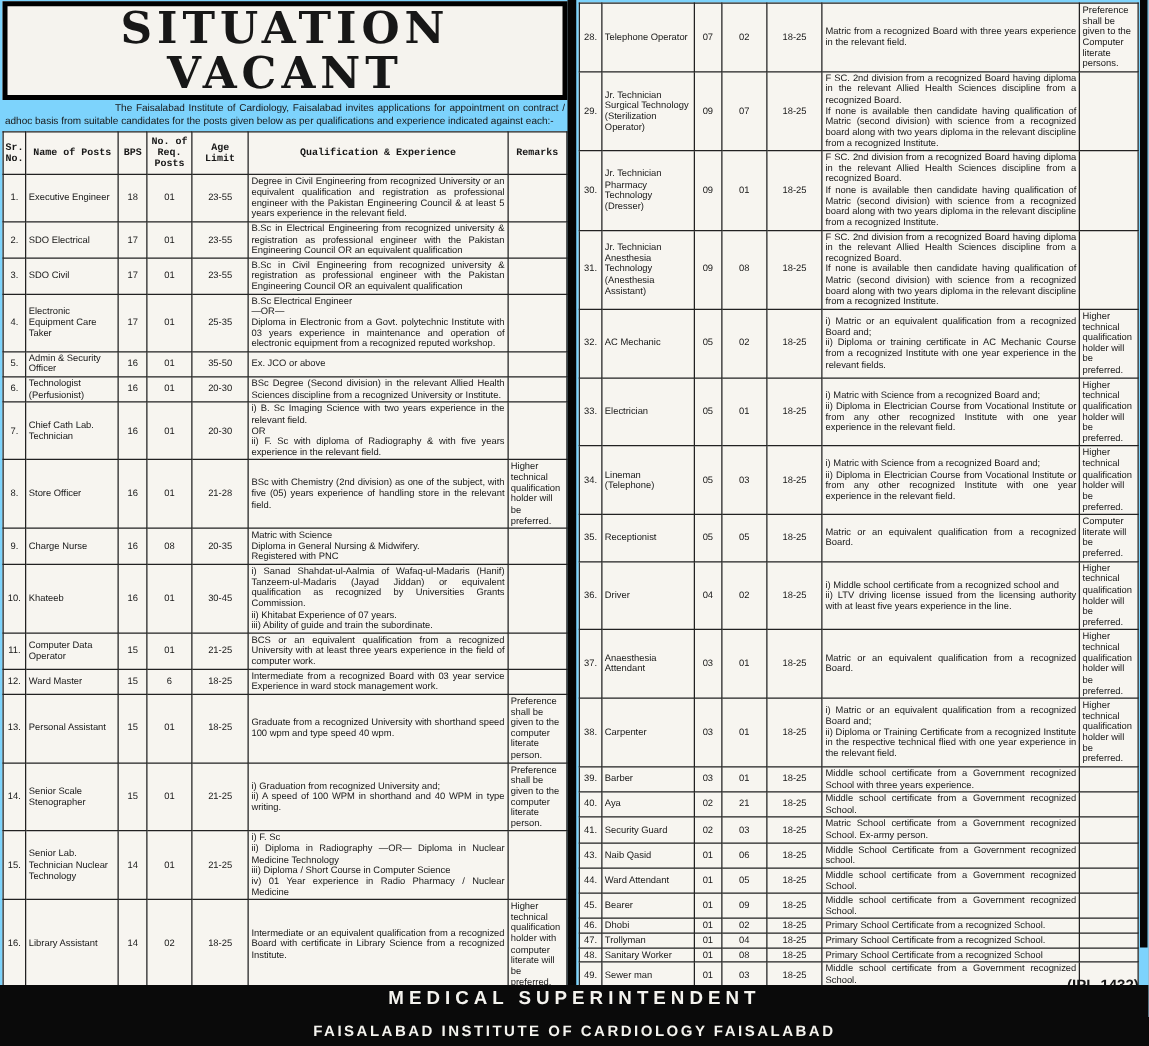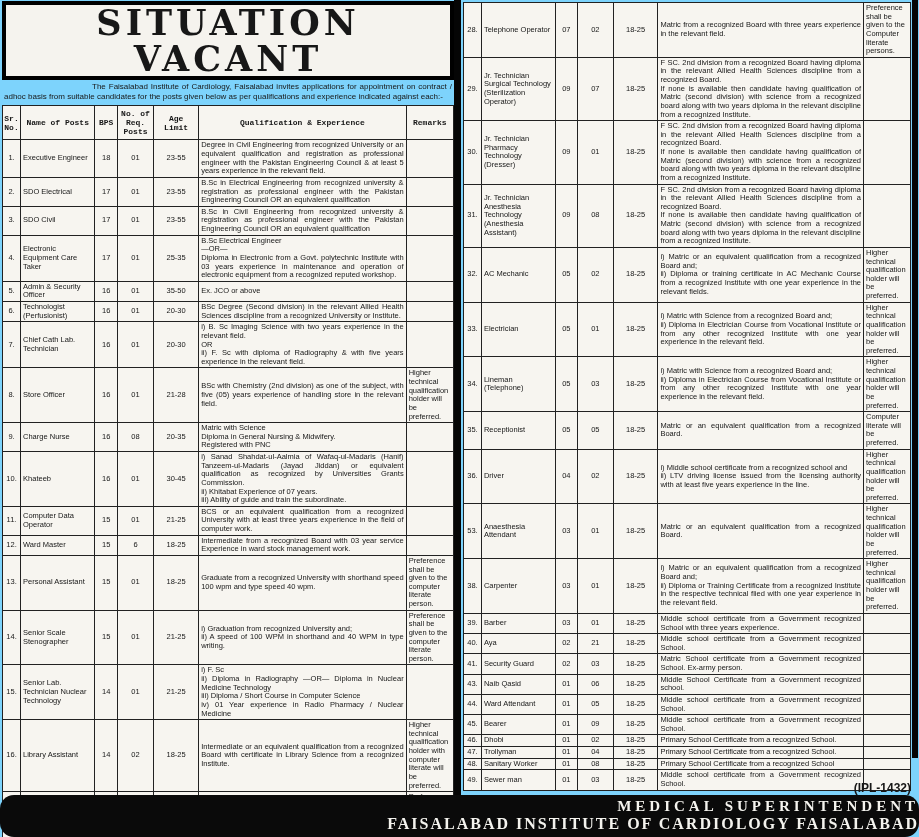--- a/index.html
+++ b/index.html
@@ -28,24 +28,24 @@
   col.c-age{width:10%;}col.c-qual{width:46%;}col.c-rem{width:10.5%;}
 
   .conditions{margin-top:3px;padding-right:4px;}
   .cond-title{font-size:8.6px;font-weight:bold;text-decoration:underline;}
   ol.cond-list{margin:3px 0 0 2px;padding-left:16px;}
   ol.cond-list li{font-size:7.7px;line-height:1.22;margin-bottom:1px;text-align:justify;}
 
   .ipl{position:absolute;right:8px;bottom:42px;font-size:12px;font-weight:bold;
        font-family:Liberation Sans, sans-serif;}
   .footer{position:absolute;left:0;bottom:0;width:100%;background:#0a0a0a;color:#f4f3ee;
-          text-align:right;font-family:Liberation Serif, serif;font-weight:bold;
-          padding:3px 0 4px 0;border-radius:14px;}
+          text-align:center;font-family:Liberation Sans, sans-serif;font-weight:bold;
+          padding:3px 0 4px 0;}
   .footer .l1{font-size:15px;letter-spacing:4px;line-height:1.1;}
-  .footer .l2{font-size:16px;letter-spacing:2px;line-height:1.15;}
+  .footer .l2{font-size:12px;letter-spacing:2px;line-height:1.15;margin-top:12px;}
 </style>
 </head>
 <body>
 
 <div class="page">
 
   <div class="col left">
     <div class="title-box">
       <span>SITUATION VACANT</span>
     </div>
@@ -341,21 +341,21 @@
             <td class="sr">36.</td>
             <td class="name">Driver</td>
             <td class="bps">04</td>
             <td class="posts">02</td>
             <td class="age">18-25</td>
             <td class="qual">i)  Middle school certificate from a recognized school and
 ii)  LTV driving license issued from the licensing authority with at least five years experience in the line.</td>
             <td class="remarks">Higher technical qualification holder will be preferred.</td>
           </tr>
           <tr>
-            <td class="sr">53.</td>
+            <td class="sr">37.</td>
             <td class="name">Anaesthesia Attendant</td>
             <td class="bps">03</td>
             <td class="posts">01</td>
             <td class="age">18-25</td>
             <td class="qual">Matric or an equivalent qualification from a recognized Board.</td>
             <td class="remarks">Higher technical qualification holder will be preferred.</td>
           </tr>
           <tr>
             <td class="sr">38.</td>
             <td class="name">Carpenter</td>

